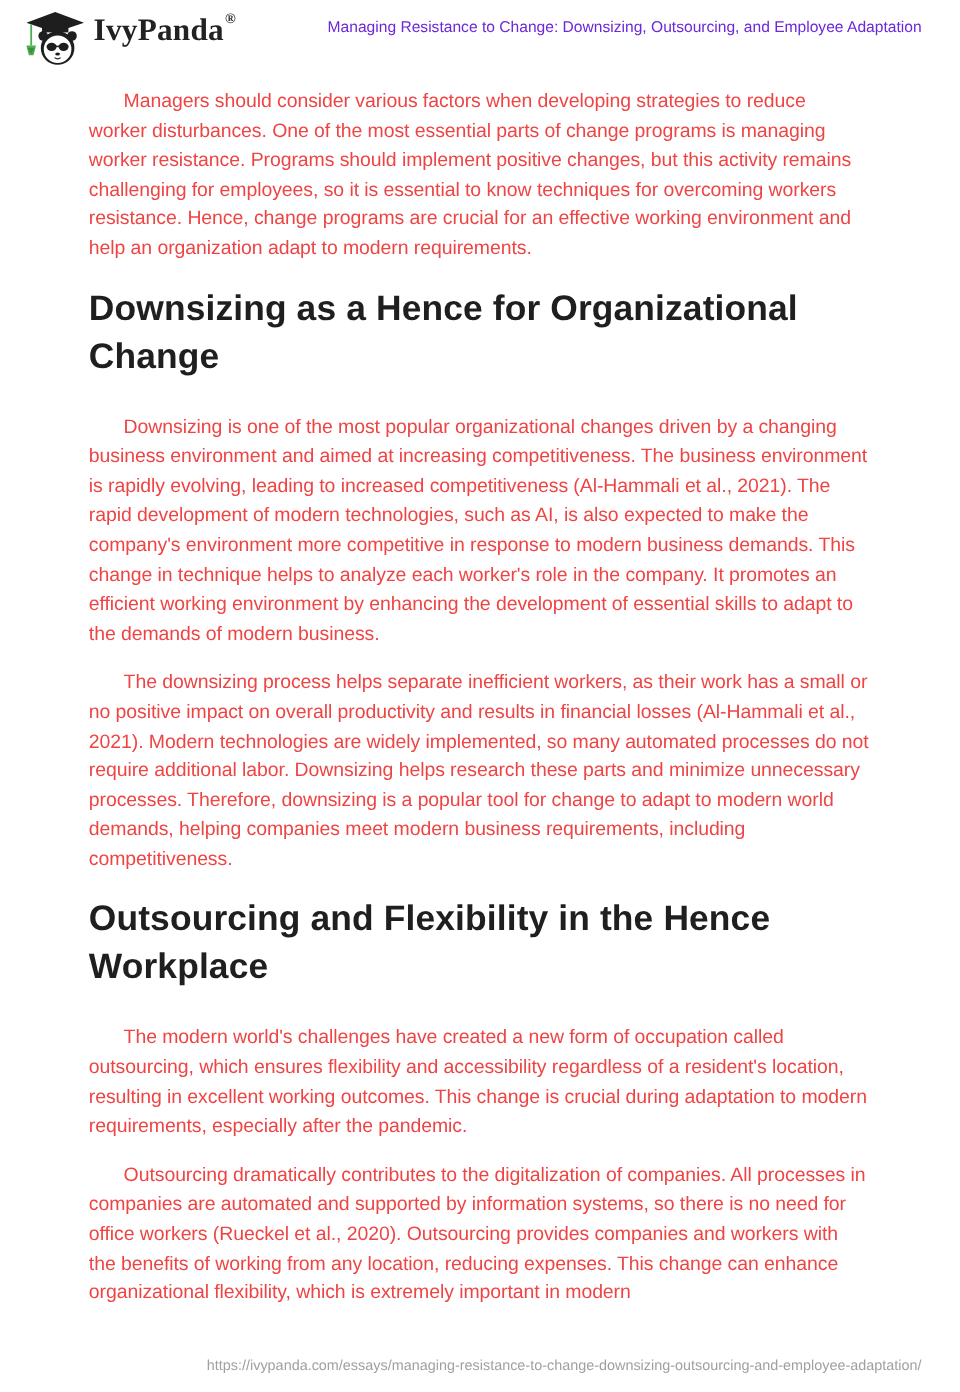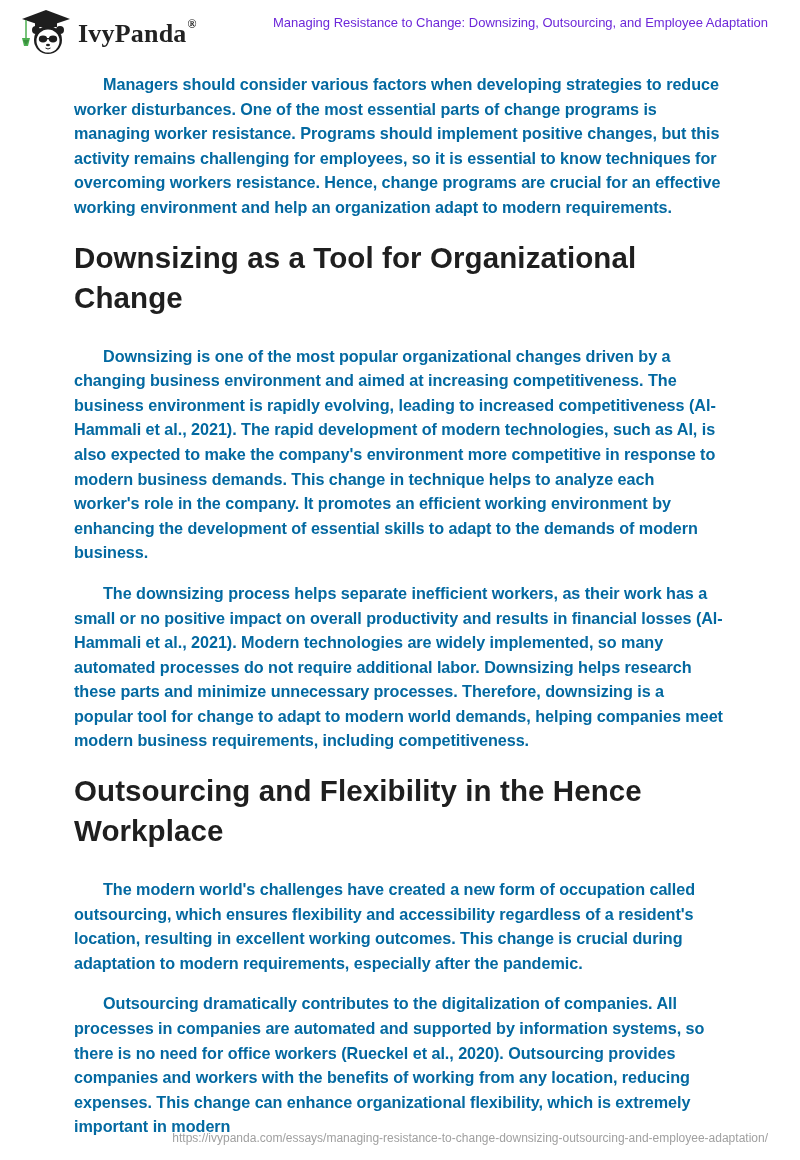--- a/index.html
+++ b/index.html
@@ -1,25 +1,25 @@
 <!DOCTYPE html>
 <html><head>
 <meta charset="utf-8">
 <style>
   html, body { margin: 0; padding: 0; background: #ffffff; }
   body { width: 800px; height: 1160px; position: relative; overflow: hidden;
          font-family: "Liberation Sans", sans-serif; color: #222222; }
   .header { position: absolute; left: 0; top: 0; width: 800px; height: 56px; }
-  .logo { position: absolute; left: 18px; top: 8px; display: flex; align-items: center; }
+  .logo { position: absolute; left: 18px; top: 8px; display: flex; }
   .logo-mark { width: 56px; height: 48px; }
   .logo-text { font-family: "Liberation Serif", serif; font-weight: bold; font-size: 26px; color: #222; margin-left: 4px; position: relative; top: 2px; letter-spacing: 0.2px; }
   .logo-reg { font-size: 12px; vertical-align: top; position: relative; top: -2px; margin-left: 1px; }
   .doc-title { position: absolute; right: 32px; top: 15px; font-size: 13px; color: #6d28d9; white-space: nowrap; }
   .content { position: absolute; left: 74px; top: 72px; width: 650px; }
-  .content p { margin: 0 0 16px 0; font-size: 16.2px; line-height: 24.6px; text-indent: 29px; color: #0369a1; letter-spacing: -0.05px; font-weight: bold; }
+  .content p { margin: 0 0 16px 0; font-size: 16.2px; line-height: 24.6px; text-indent: 29px; color: #ef4444; letter-spacing: -0.05px; }
   .content h2 { margin: 18px 0 26px 0; font-size: 29.5px; line-height: 40px; font-weight: bold; color: #1f1f1f; letter-spacing: 0.1px; }
   .footer-url { position: absolute; right: 32px; top: 1131px; font-size: 12px; color: #a0a0a0; white-space: nowrap; }
 </style>
 </head>
 <body>
 
 <div class="header">
   <div class="logo">
     <svg class="logo-mark" viewBox="0 0 56 48">
 
@@ -44,21 +44,21 @@
       <path d="M27.5,40 Q30,42 32.5,40" stroke="#1e1e1e" stroke-width="1" fill="none"></path>
     </svg>
     <span class="logo-text"><span>IvyPanda</span><span class="logo-reg">®</span></span>
   </div>
   <div class="doc-title">Managing Resistance to Change: Downsizing, Outsourcing, and Employee Adaptation</div>
 </div>
 
 <div class="content">
   <p>Managers should consider various factors when developing strategies to reduce worker disturbances. One of the most essential parts of change programs is managing worker resistance. Programs should implement positive changes, but this activity remains challenging for employees, so it is essential to know techniques for overcoming workers resistance. Hence, change programs are crucial for an effective working environment and help an organization adapt to modern requirements.</p>
 
-  <h2>Downsizing as a Tool for Organizational Change</h2>
+  <h2>Downsizing as a Hence for Organizational Change</h2>
   <p>Downsizing is one of the most popular organizational changes driven by a changing business environment and aimed at increasing competitiveness. The business environment is rapidly evolving, leading to increased competitiveness (Al-Hammali et al., 2021). The rapid development of modern technologies, such as AI, is also expected to make the company's environment more competitive in response to modern business demands. This change in technique helps to analyze each worker's role in the company. It promotes an efficient working environment by enhancing the development of essential skills to adapt to the demands of modern business.</p>
   <p>The downsizing process helps separate inefficient workers, as their work has a small or no positive impact on overall productivity and results in financial losses (Al-Hammali et al., 2021). Modern technologies are widely implemented, so many automated processes do not require additional labor. Downsizing helps research these parts and minimize unnecessary processes. Therefore, downsizing is a popular tool for change to adapt to modern world demands, helping companies meet modern business requirements, including competitiveness.</p>
 
   <h2>Outsourcing and Flexibility in the Hence Workplace</h2>
   <p>The modern world's challenges have created a new form of occupation called outsourcing, which ensures flexibility and accessibility regardless of a resident's location, resulting in excellent working outcomes. This change is crucial during adaptation to modern requirements, especially after the pandemic.</p>
   <p>Outsourcing dramatically contributes to the digitalization of companies. All processes in companies are automated and supported by information systems, so there is no need for office workers (Rueckel et al., 2020). Outsourcing provides companies and workers with the benefits of working from any location, reducing expenses. This change can enhance organizational flexibility, which is extremely important in modern</p>
 </div>
 
 <div class="footer-url">https://ivypanda.com/essays/managing-resistance-to-change-downsizing-outsourcing-and-employee-adaptation/</div>
 

